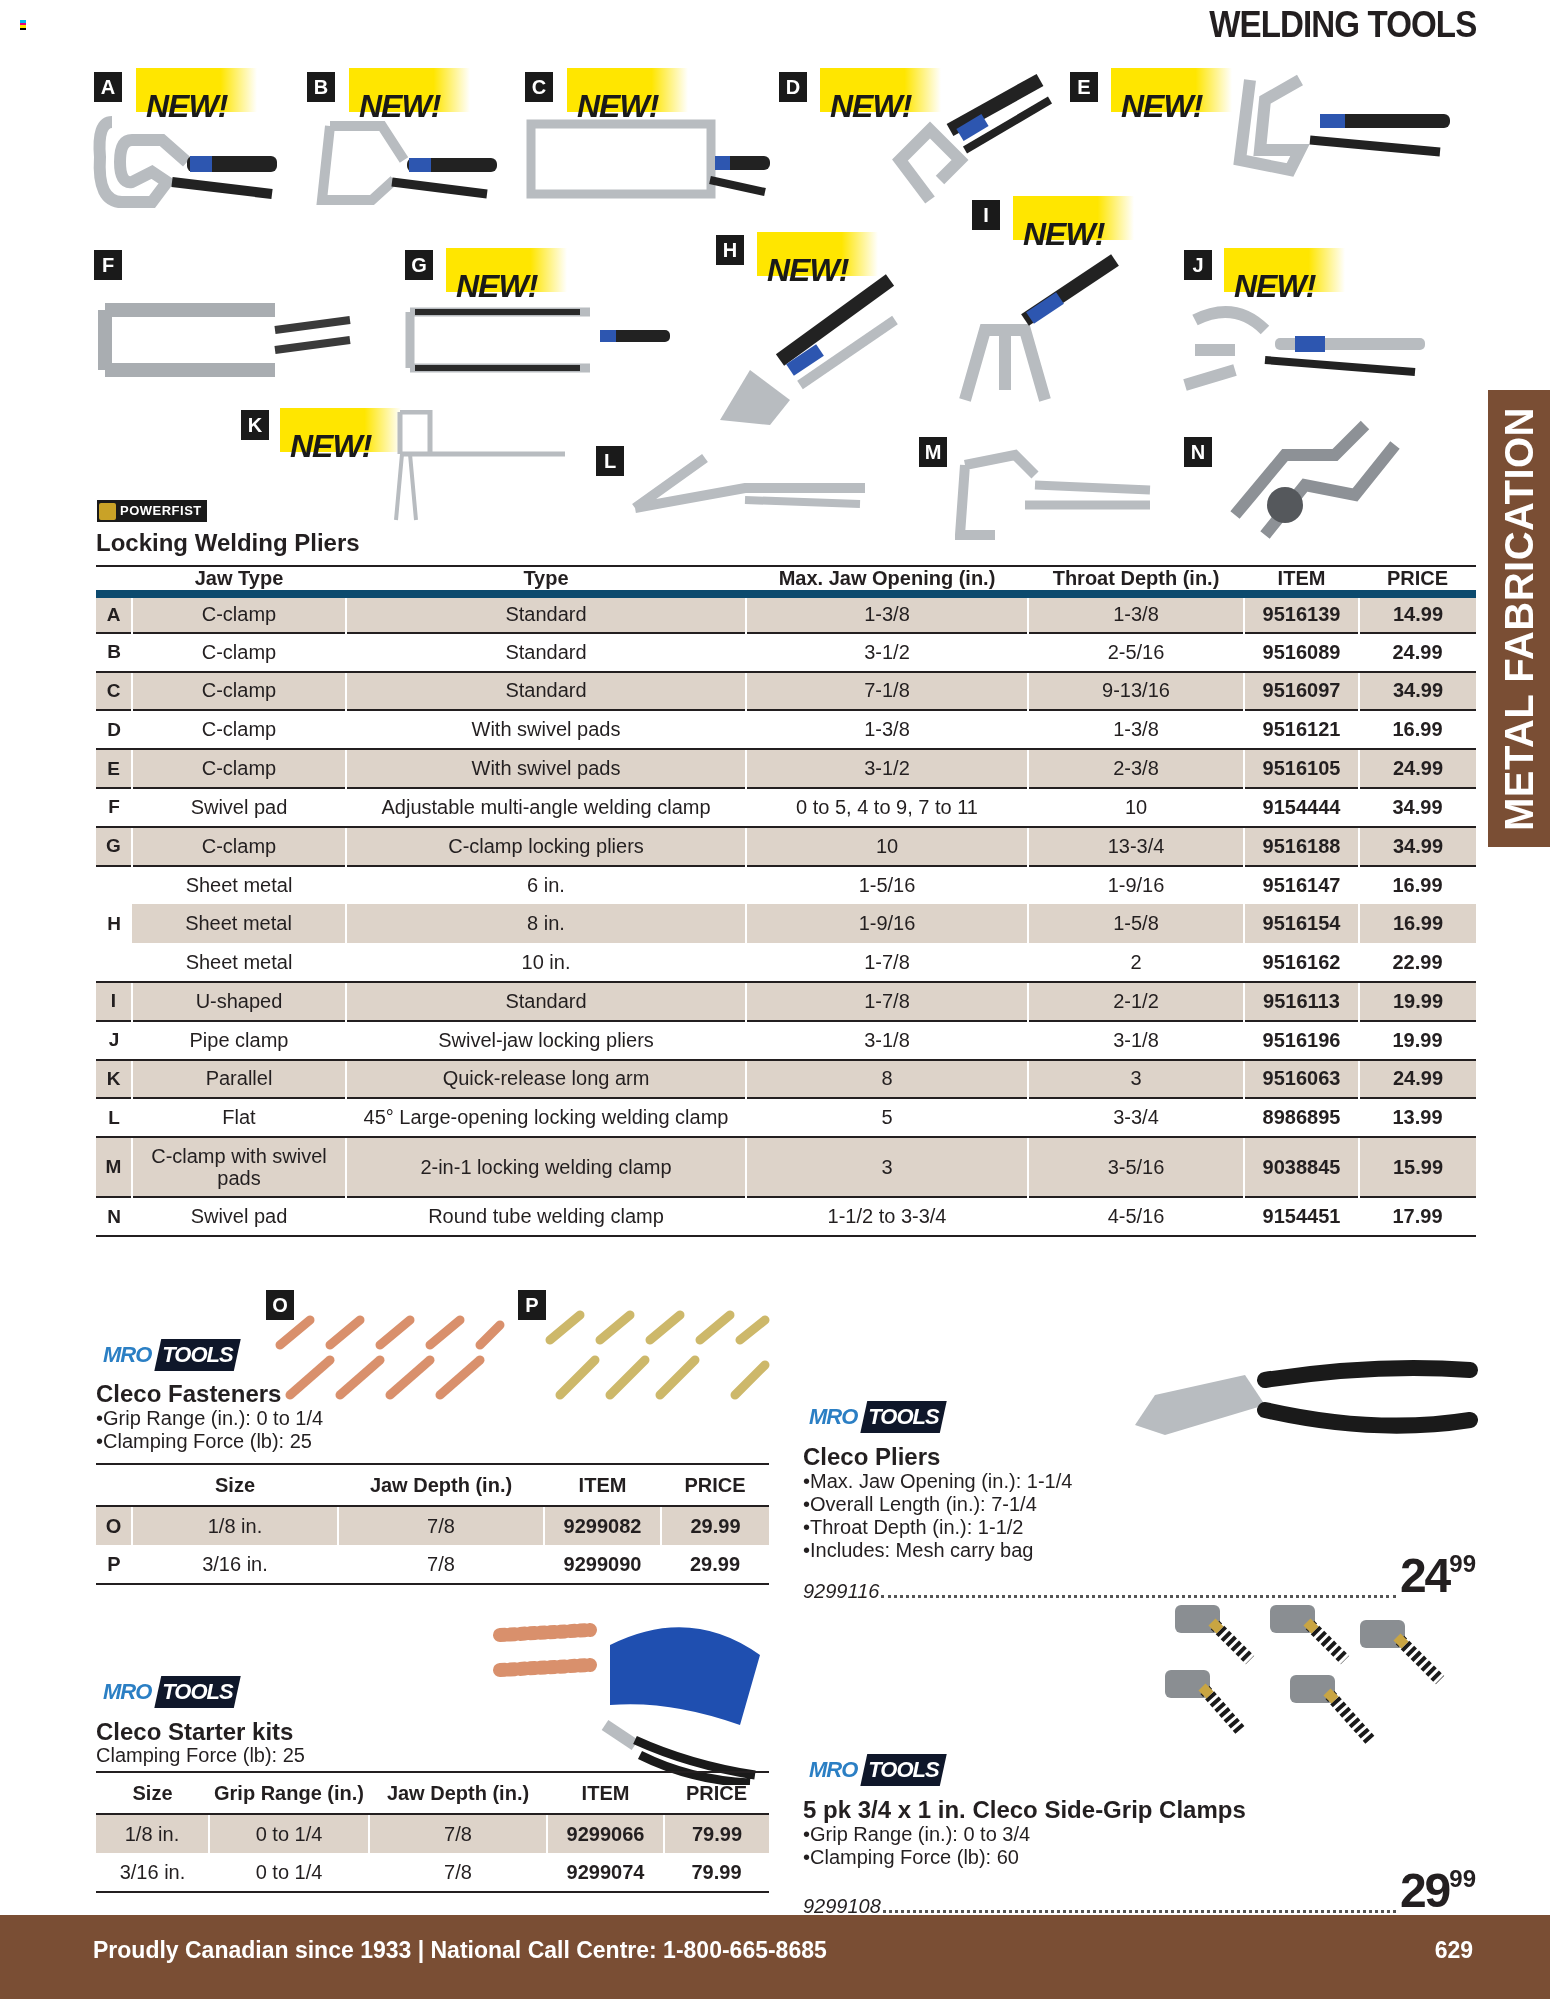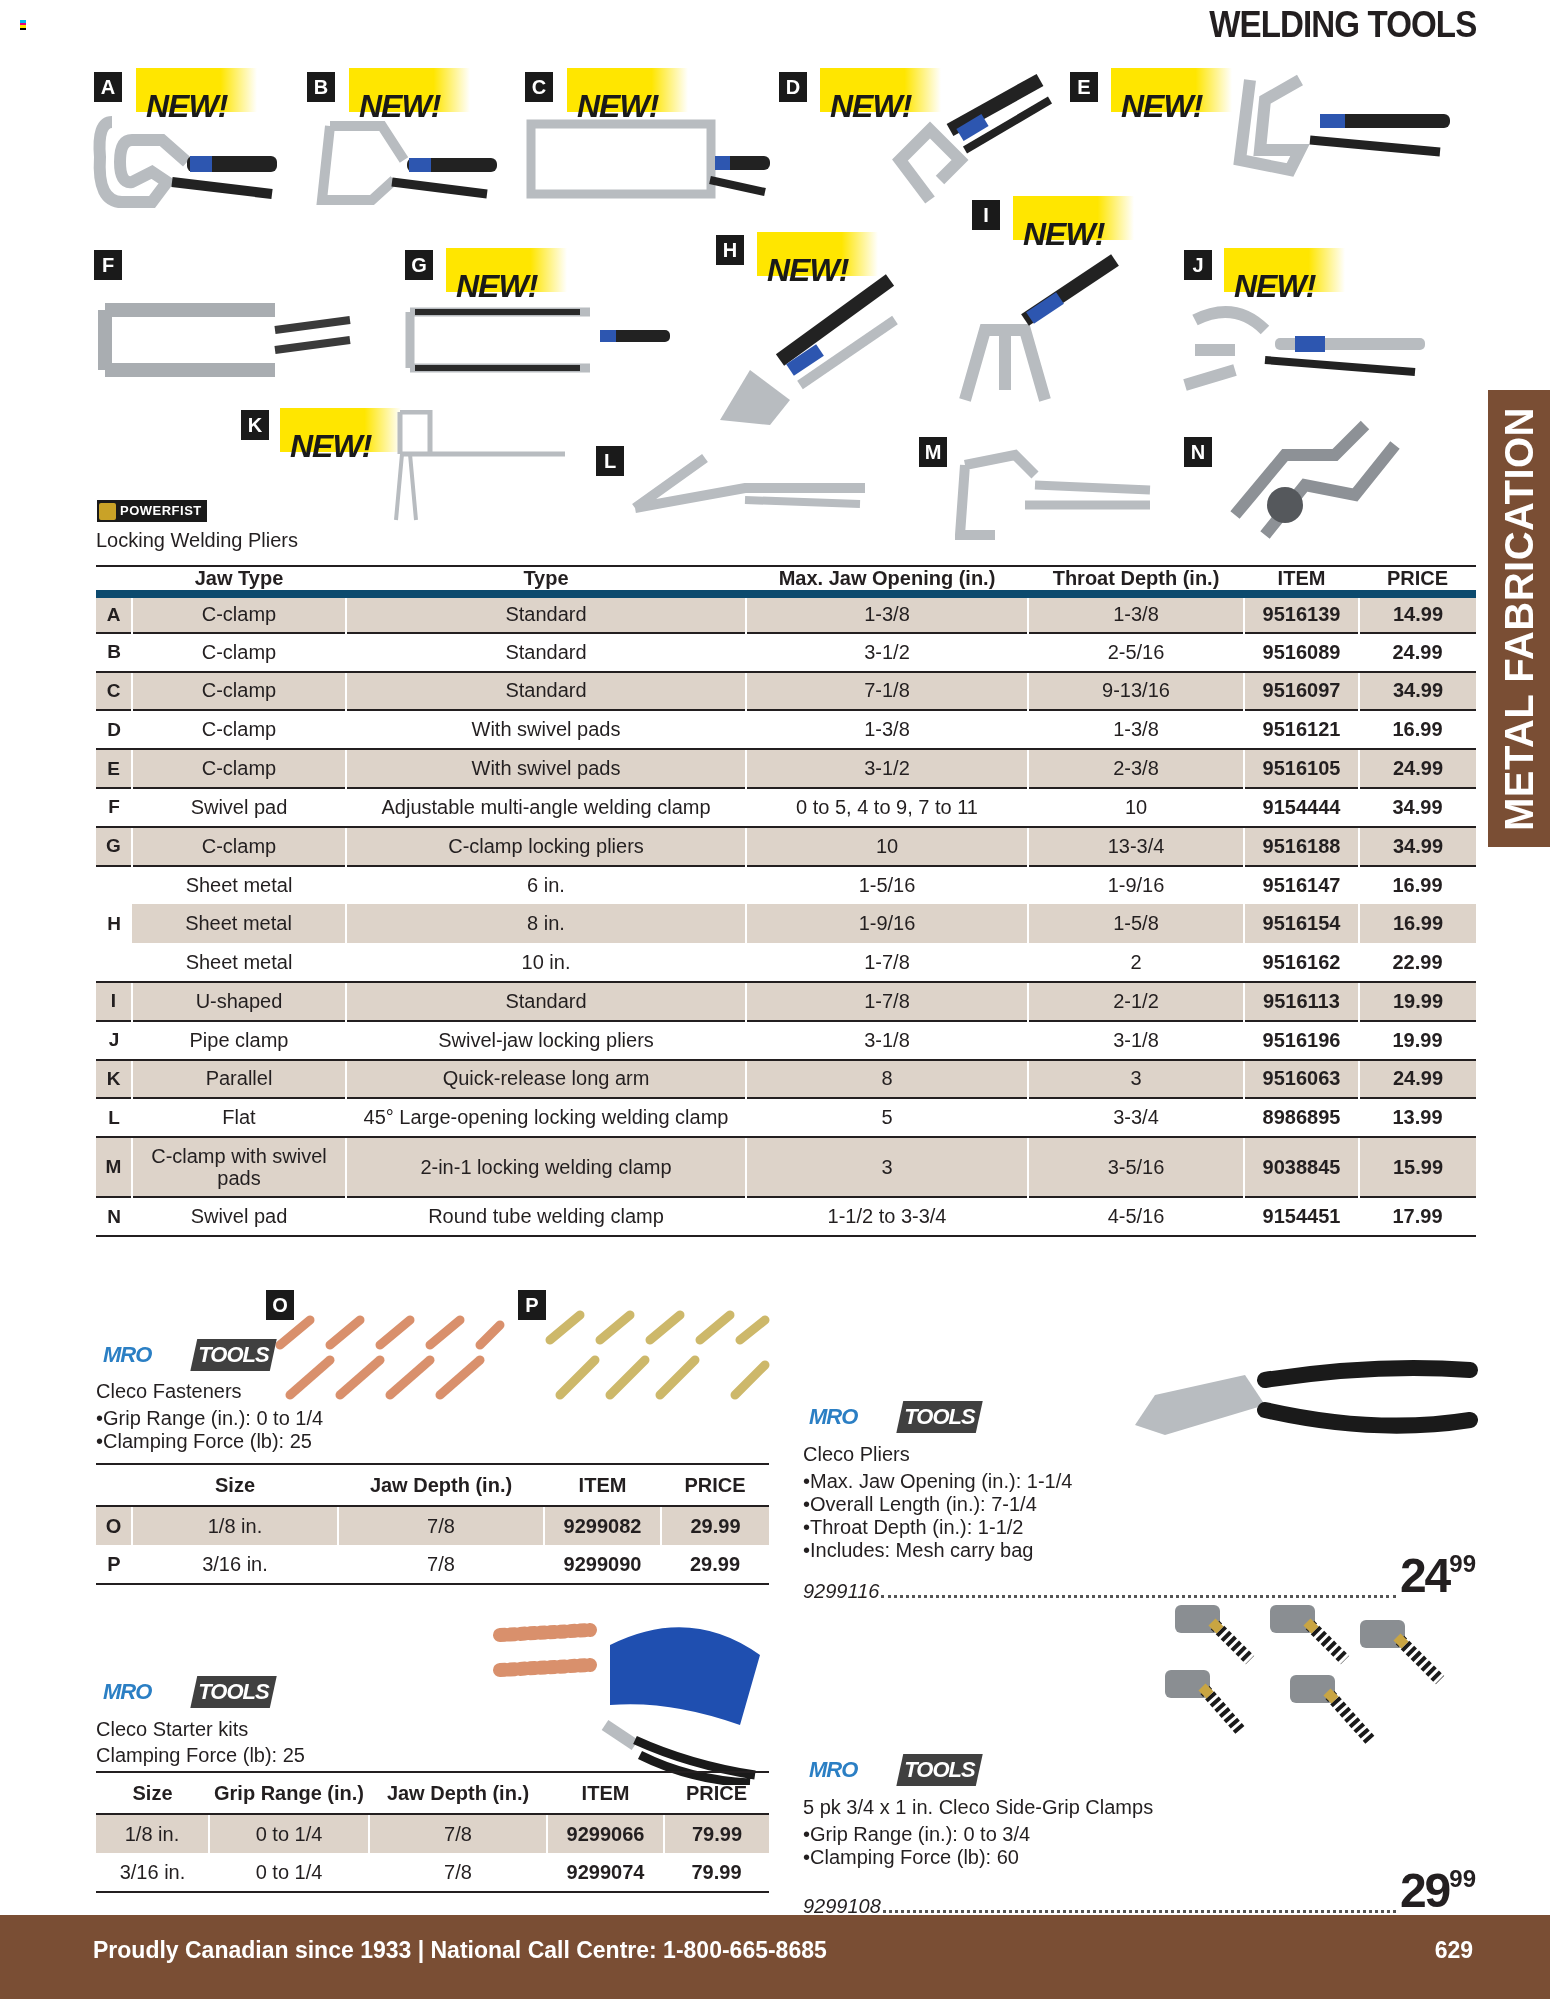--- a/index.html
+++ b/index.html
@@ -7,40 +7,40 @@
   .abs { position: absolute; }
   .cmyk { left: 20px; top: 20px; width: 6px; height: 10px; }
   .cmyk i { display: block; height: 2.5px; }
   .page-title { right: 74px; top: 4px; font-size: 36px; font-weight: bold; letter-spacing: -1px; color: #231f20; transform: scaleX(0.92); transform-origin: right; }
   .side-tab { left: 1488px; top: 390px; width: 62px; height: 457px; background: #7a4e34; }
   .side-tab span { position: absolute; left: 50%; top: 50%; transform: translate(-50%,-50%) rotate(-90deg); color: #fff; font-weight: bold; font-size: 40px; white-space: nowrap; letter-spacing: 0.5px; }
   .letter { width: 28px; height: 30px; background: #1a1a1a; color: #fff; font-weight: bold; font-size: 20px; text-align: center; line-height: 30px; }
   .newtag { height: 44px; padding: 16px 30px 0 10px; background: linear-gradient(90deg, #ffe600 70%, rgba(255,230,0,0)); color: #1a1a1a; font-weight: bold; font-style: italic; font-size: 32px; line-height: 44px; letter-spacing: -1px; }
   .powerfist { left: 97px; top: 500px; height: 22px; padding: 0 5px 0 2px; background: #1a1a1a; color: #fff; font-size: 13px; font-weight: bold; line-height: 22px; display: flex; align-items: center; gap: 4px; letter-spacing: 0.5px; }
   .powerfist i { width: 17px; height: 17px; background: #c9a227; display: inline-block; border-radius: 2px; }
-  .section-title { font-size: 20px; font-weight: normal; color: #231f20; text-align: right; }
+  .section-title { font-size: 24px; font-weight: bold; color: #231f20; text-align: right; }
   .bullets div { font-size: 20px; line-height: 23px; color: #231f20; }
   table { border-collapse: collapse; position: absolute; }
   td, th { text-align: center; font-size: 20px; color: #231f20; white-space: nowrap; }
   th { font-weight: bold; font-size: 20px; }
   .shade td { background: #ddd3c9; }
   .shade td + td { border-left: 2px solid #fff; }
   .t-main { left: 96px; top: 565px; width: 1380px; border-top: 2px solid #231f20; border-bottom: 2px solid #231f20; }
   .t-main th { height: 28px; border-bottom: 8px solid #0c4a6e; }
   .t-main td { height: 38.8px; }
   .t-main tr.bt td { border-top: 2px solid #231f20; }
   .t-main td.code { font-weight: bold; width: 30px; font-size: 19px; }
   .t-main td.item, .t-main td.price, .t-small td.item, .t-small td.price { font-weight: bold; }
   .t-main td.dbl { line-height: 22px; height: 60px; }
   .t-small { border-top: 2px solid #231f20; border-bottom: 2px solid #231f20; }
   .t-small th { height: 42px; border-bottom: 2px solid #231f20; }
   .t-small td { height: 39px; }
   .mro { height: 32px; display: flex; align-items: stretch; font-style: italic; font-weight: bold; font-size: 22px; letter-spacing: -1px; }
   .mro .a { color: #2b7fc4; padding: 0 3px; line-height: 32px; }
-  .mro .b { background: #404040; color: #fff; padding: 0 8px; line-height: 32px; clip-path: polygon(8% 0, 100% 0, 92% 100%, 0 100%); margin-left: 36px; }
+  .mro .b { background: #0f172a; color: #fff; padding: 0 8px; line-height: 32px; clip-path: polygon(8% 0, 100% 0, 92% 100%, 0 100%); }
   .big-price { font-weight: bold; font-size: 48px; letter-spacing: -2px; color: #231f20; }
   .big-price sup { font-size: 24px; vertical-align: top; position: relative; top: 2px; letter-spacing: 0; }
   .sku-line { display: flex; align-items: flex-end; font-size: 20px; margin-top: 8px; }
   .sku-line .dots { flex: 1; border-bottom: 3px dotted #555; margin: 0 4px 5px 2px; }
   .footer { left: 0; top: 1915px; width: 1550px; height: 84px; background: #7a4e34; color: #fff; font-weight: bold; font-size: 23px; }
   .footer .l { position: absolute; left: 93px; top: 22px; }
   .footer .r { position: absolute; right: 77px; top: 22px; }
   .pic { position: absolute; }
 </style>
 </head>

